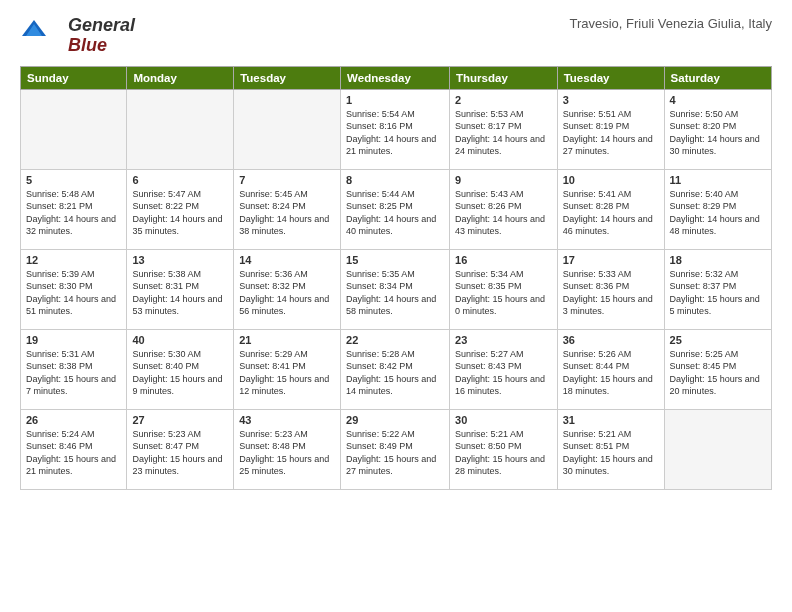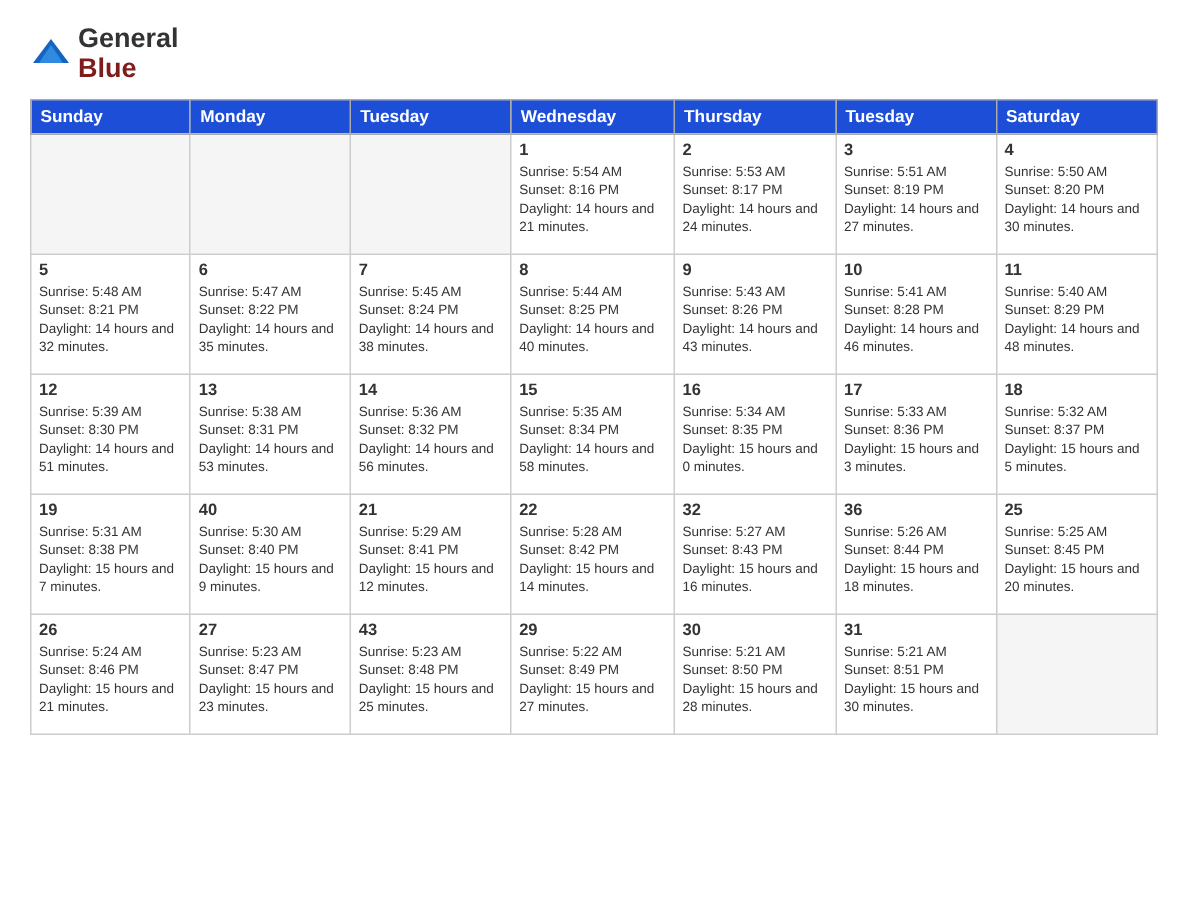--- a/index.html
+++ b/index.html
@@ -17,22 +17,23 @@
       background: #fff;
     }
     .header {
       display: flex;
       justify-content: space-between;
       align-items: flex-start;
       margin-bottom: 10px;
     }
     .logo {
       display: flex;
-      align-items: center;
-      gap: 4px;
+      align-items: flex-start;
+      gap: 20px;
+      font-style: italic;
     }
     .logo-text {
       font-size: 18px;
       font-weight: bold;
       line-height: 1.1;
     }
     .logo-general { color: #333; }
     .logo-blue { color: #7f1d1d; }
     .logo-icon {
       width: 28px;
@@ -49,21 +50,21 @@
     }
     .subtitle {
       font-size: 13px;
       color: #555;
     }
     .calendar {
       width: 100%;
       border-collapse: collapse;
     }
     .calendar th {
-      background: #1d4ed8;
+      background: #4d7c0f;
       color: #fff;
       font-size: 11.5px;
       font-weight: bold;
       text-align: left;
       padding: 5px 6px;
       border: 1px solid #aaa;
     }
     .calendar td {
       border: 1px solid #ccc;
       vertical-align: top;
@@ -105,20 +106,21 @@
       <svg class="logo-icon" viewBox="0 0 28 28">
         <polygon points="14,4 26,20 2,20" fill="#1565c0"></polygon>
         <polygon points="14,8 22,20 6,20" fill="#42a5f5" opacity="0.6"></polygon>
       </svg>
       <div class="logo-text">
         <div class="logo-general">General</div>
         <div class="logo-blue">Blue</div>
       </div>
     </div>
     <div class="title-block">
+      <div class="subtitle">Travesio, Friuli Venezia Giulia, Italy</div>
     </div>
   </div>
 
   <table class="calendar">
     <thead>
       <tr>
         <th><span>Sunday</span></th>
         <th><span>Monday</span></th>
         <th><span>Tuesday</span></th>
         <th><span>Wednesday</span></th>
@@ -264,21 +266,21 @@
           Sunrise: 5:29 AM<br>Sunset: 8:41 PM<br>Daylight: 15 hours and 12 minutes.
         </div>
           </td>
           <td>
             <span class="day-num">22</span>
         <div class="day-info">
           Sunrise: 5:28 AM<br>Sunset: 8:42 PM<br>Daylight: 15 hours and 14 minutes.
         </div>
           </td>
           <td>
-            <span class="day-num">32</span>
+            <span class="day-num">23</span>
         <div class="day-info">
           Sunrise: 5:27 AM<br>Sunset: 8:43 PM<br>Daylight: 15 hours and 16 minutes.
         </div>
           </td>
           <td>
             <span class="day-num">36</span>
         <div class="day-info">
           Sunrise: 5:26 AM<br>Sunset: 8:44 PM<br>Daylight: 15 hours and 18 minutes.
         </div>
           </td>

